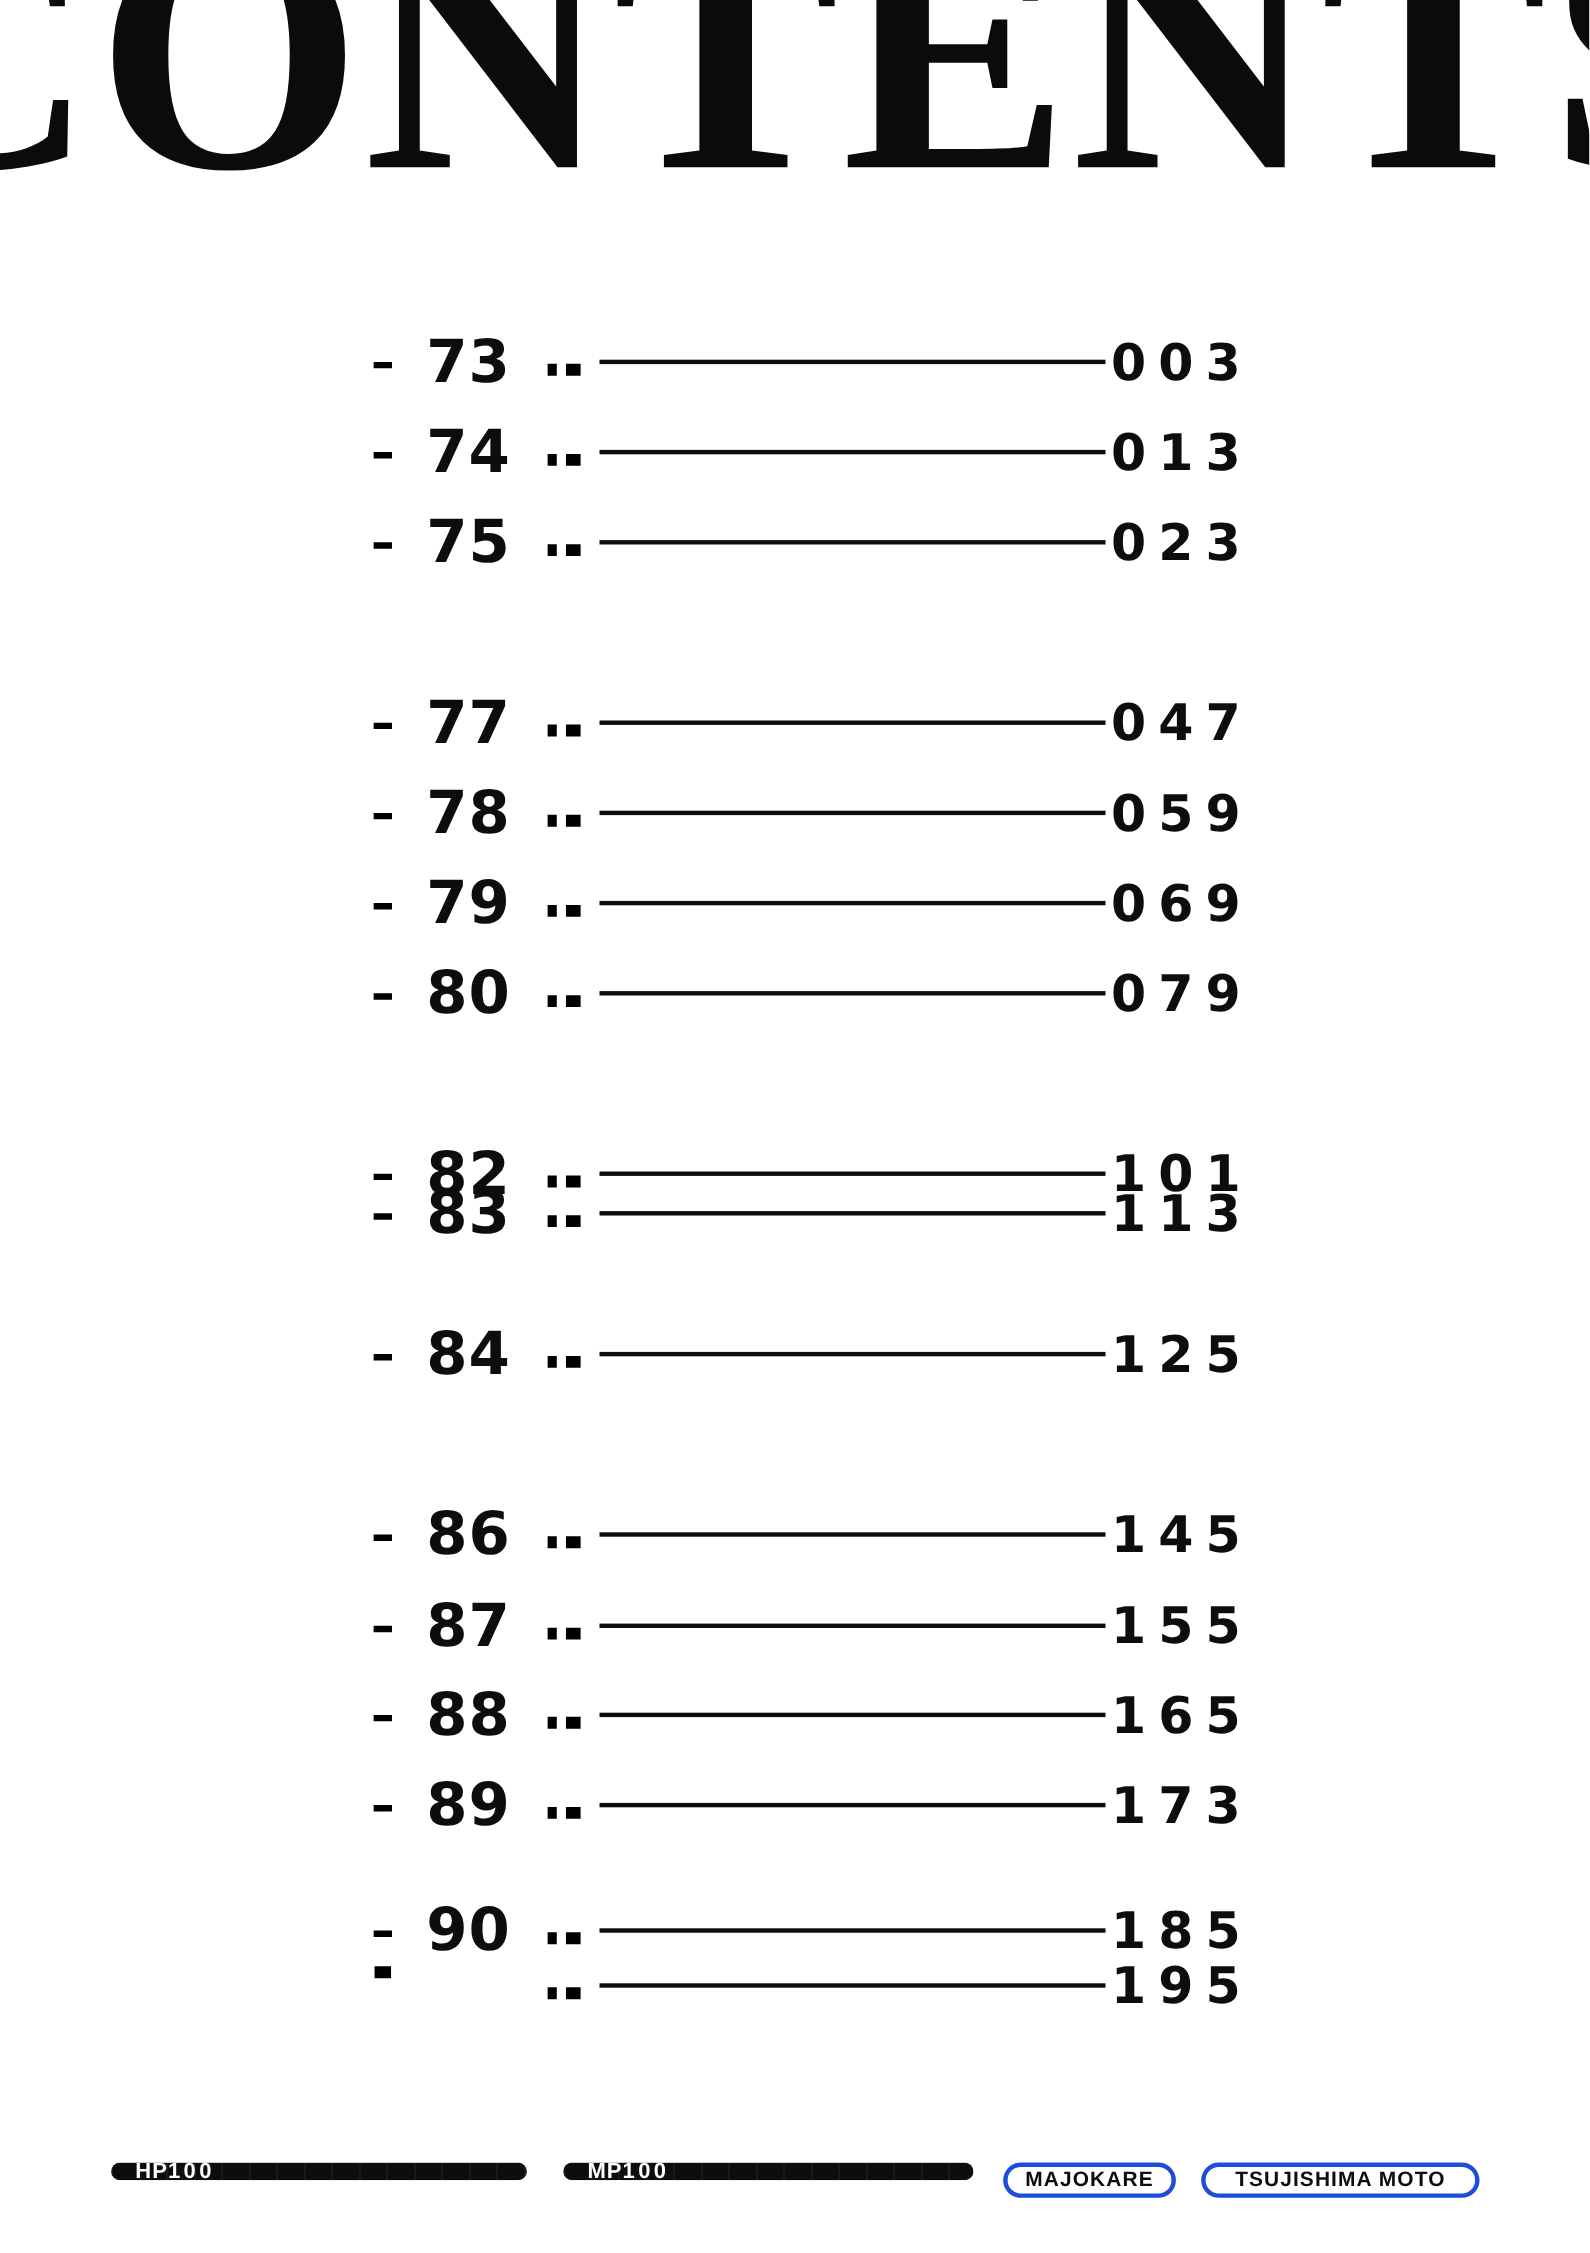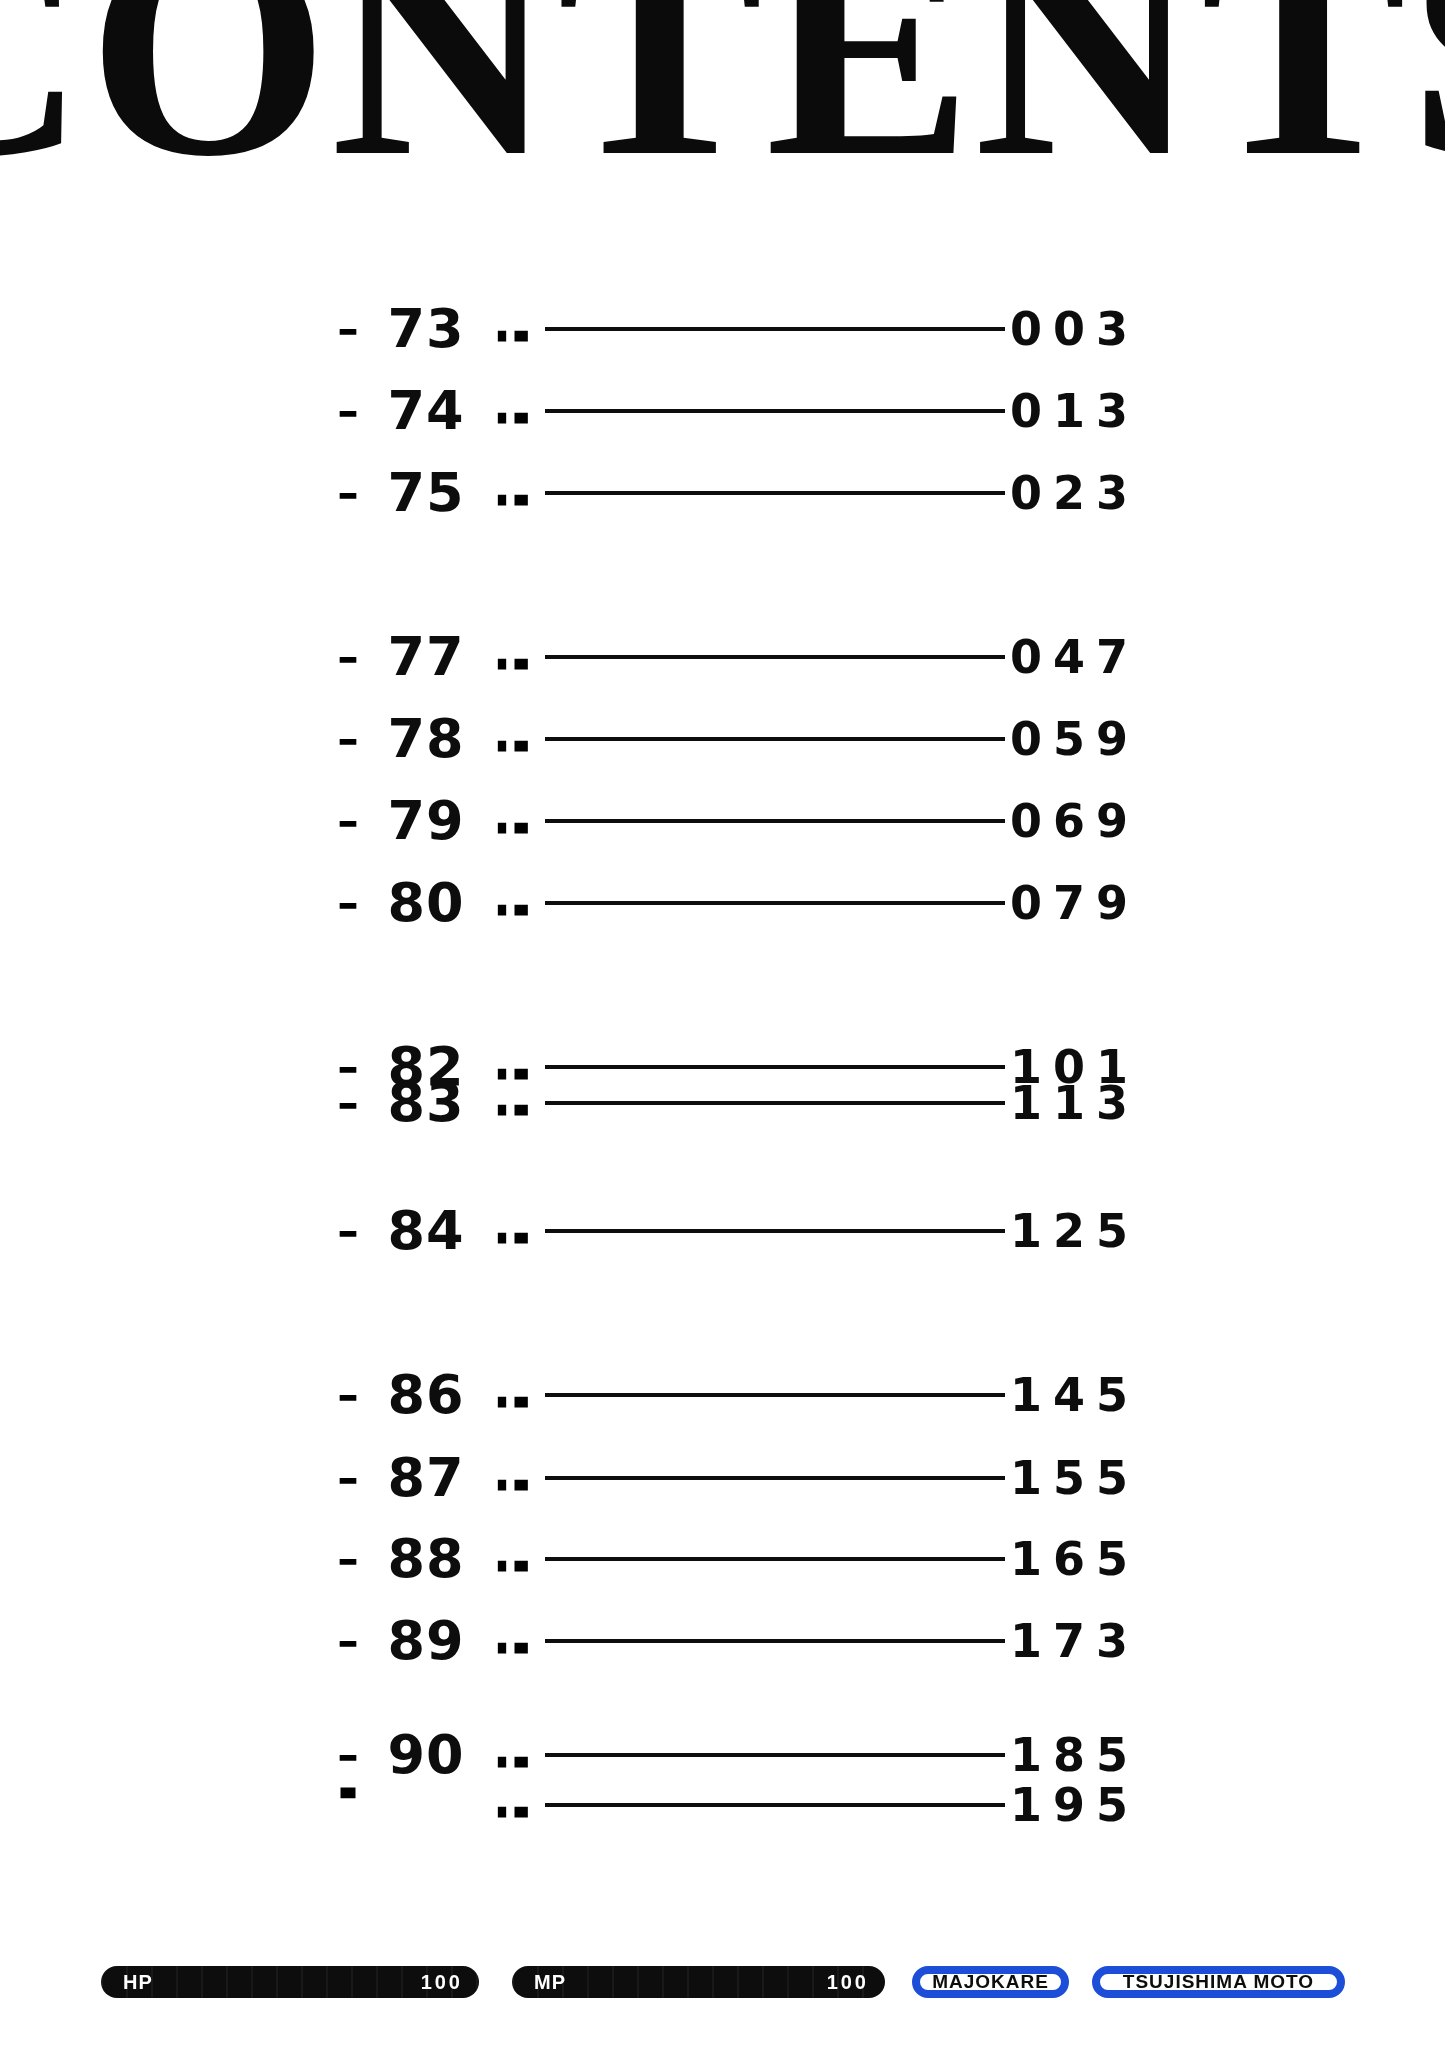--- a/index.html
+++ b/index.html
@@ -53,37 +53,37 @@
     left: 1010px; top: 0; height: 64px; width: 120px;
     display: flex; align-items: center;
     font-family: "DejaVu Sans", "Liberation Sans", sans-serif;
     font-weight: 700; font-size: 46px; letter-spacing: 11px; line-height: 1;
   }
 
   .kanji { display: block; }
 
   
   .gauge {
-    position: absolute; top: 1966px; height: 32px;
+    position: absolute; top: 1966px; height: 16px;
     background: #0d0d0d; border-radius: 16px;
     color: #ffffff; box-sizing: border-box;
-    display: flex; align-items: center; justify-content: space-between;
+    display: flex; align-items: center; 
     padding: 0 16px 0 22px;
     font-weight: 700; font-size: 20px;
     background-image: repeating-linear-gradient(90deg,
       rgba(255,255,255,0.05) 0 2px, transparent 2px 25px);
   }
   .gauge-hp { left: 101px; width: 378px; }
   .gauge-mp { left: 512px; width: 373px; }
   .gauge .val { letter-spacing: 3px; }
   .gauge .lbl { letter-spacing: 1px; }
 
   .badge {
     position: absolute; top: 1966px; height: 32px;
-    border: 8px solid #1d4ed8; border-radius: 16px;
+    border: 4px solid #1d4ed8; border-radius: 16px;
     box-sizing: border-box; background: #ffffff; color: #0d0d0d;
     display: flex; align-items: center; justify-content: center;
     font-weight: 700; font-size: 19px; letter-spacing: 1px;
     white-space: nowrap;
   }
   .badge-majokare { left: 912px; width: 157px; }
   .badge-author  { left: 1092px; width: 253px; }
 </style>
 </head>
 <body>

